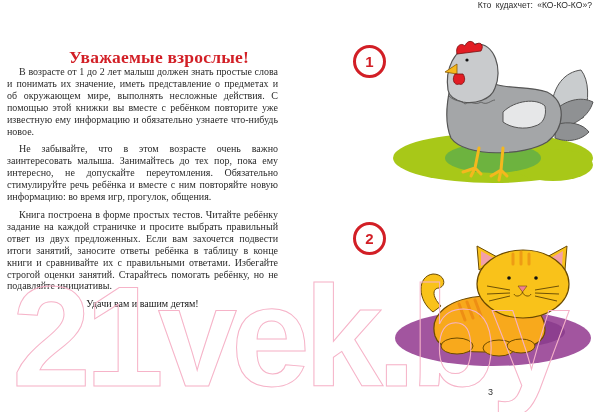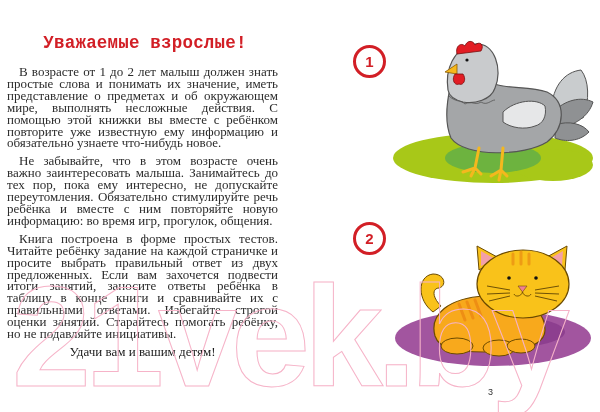--- a/index.html
+++ b/index.html
@@ -21,34 +21,34 @@
       top: 0;
       width: 290px;
       height: 412px;
     }
     .heading {
       position: absolute;
       left: 0;
       top: 33px;
       width: 290px;
       text-align: center;
-      font-family: Liberation Mono, monospace;
+      font-family: Liberation Serif, serif;
       font-weight: bold;
       font-size: 17.5px;
       color: #d21f26;
       letter-spacing: 0.2px;
-      margin: 0;
+      margin: 14px;
     }
     .body-text {
       position: absolute;
       left: 7px;
       top: 66px;
       width: 271px;
       font-family: "Liberation Serif", serif;
-      font-size: 13px;
+      font-size: 10px;
       line-height: 11.9px;
       text-align: justify;
       color: #2b2b2b;
     }
     .body-text p {
       margin: 0 0 6px 0;
       text-indent: 12px;
     }
     .body-text p.last {
       margin-bottom: 8px;
@@ -127,20 +127,21 @@
   <h1 class="heading">Уважаемые взрослые!</h1>
   <div class="body-text">
     <p>В возрасте от 1 до 2 лет малыш должен знать простые слова и понимать их значение, иметь представление о предметах и об окружающем мире, выполнять несложные действия. С помощью этой книжки вы вместе с ребёнком повторите уже известную ему информацию и обязательно узнаете что-нибудь новое.</p>
     <p>Не забывайте, что в этом возрасте очень важно заинтересовать малыша. Занимайтесь до тех пор, пока ему интересно, не допускайте переутомления. Обязательно стимулируйте речь ребёнка и вместе с ним повторяйте новую информацию: во время игр, прогулок, общения.</p>
     <p>Книга построена в форме простых тестов. Читайте ребёнку задание на каждой страничке и просите выбрать правильный ответ из двух предложенных. Если вам захочется подвести итоги занятий, заносите ответы ребёнка в таблицу в конце книги и сравнивайте их с правильными ответами. Избегайте строгой оценки занятий. Старайтесь помогать ребёнку, но не подавляйте инициативы.</p>
     <p class="closing">Удачи вам и вашим детям!</p>
   </div>
 </div>
 
 <div class="right-page">
+  <div class="question">Кто  кудахчет:  «КО-КО-КО»?</div>
 
   <div class="badge badge-1">
     <span>1</span>
   </div>
   <svg class="illus hen" viewBox="0 0 225 175">
 
     <ellipse cx="118" cy="128" rx="100" ry="25" fill="#a8c818"></ellipse>
     <ellipse cx="178" cy="135" rx="40" ry="16" fill="#a8c818"></ellipse>
     <ellipse cx="118" cy="128" rx="48" ry="15" fill="#6db33f"></ellipse>
 

